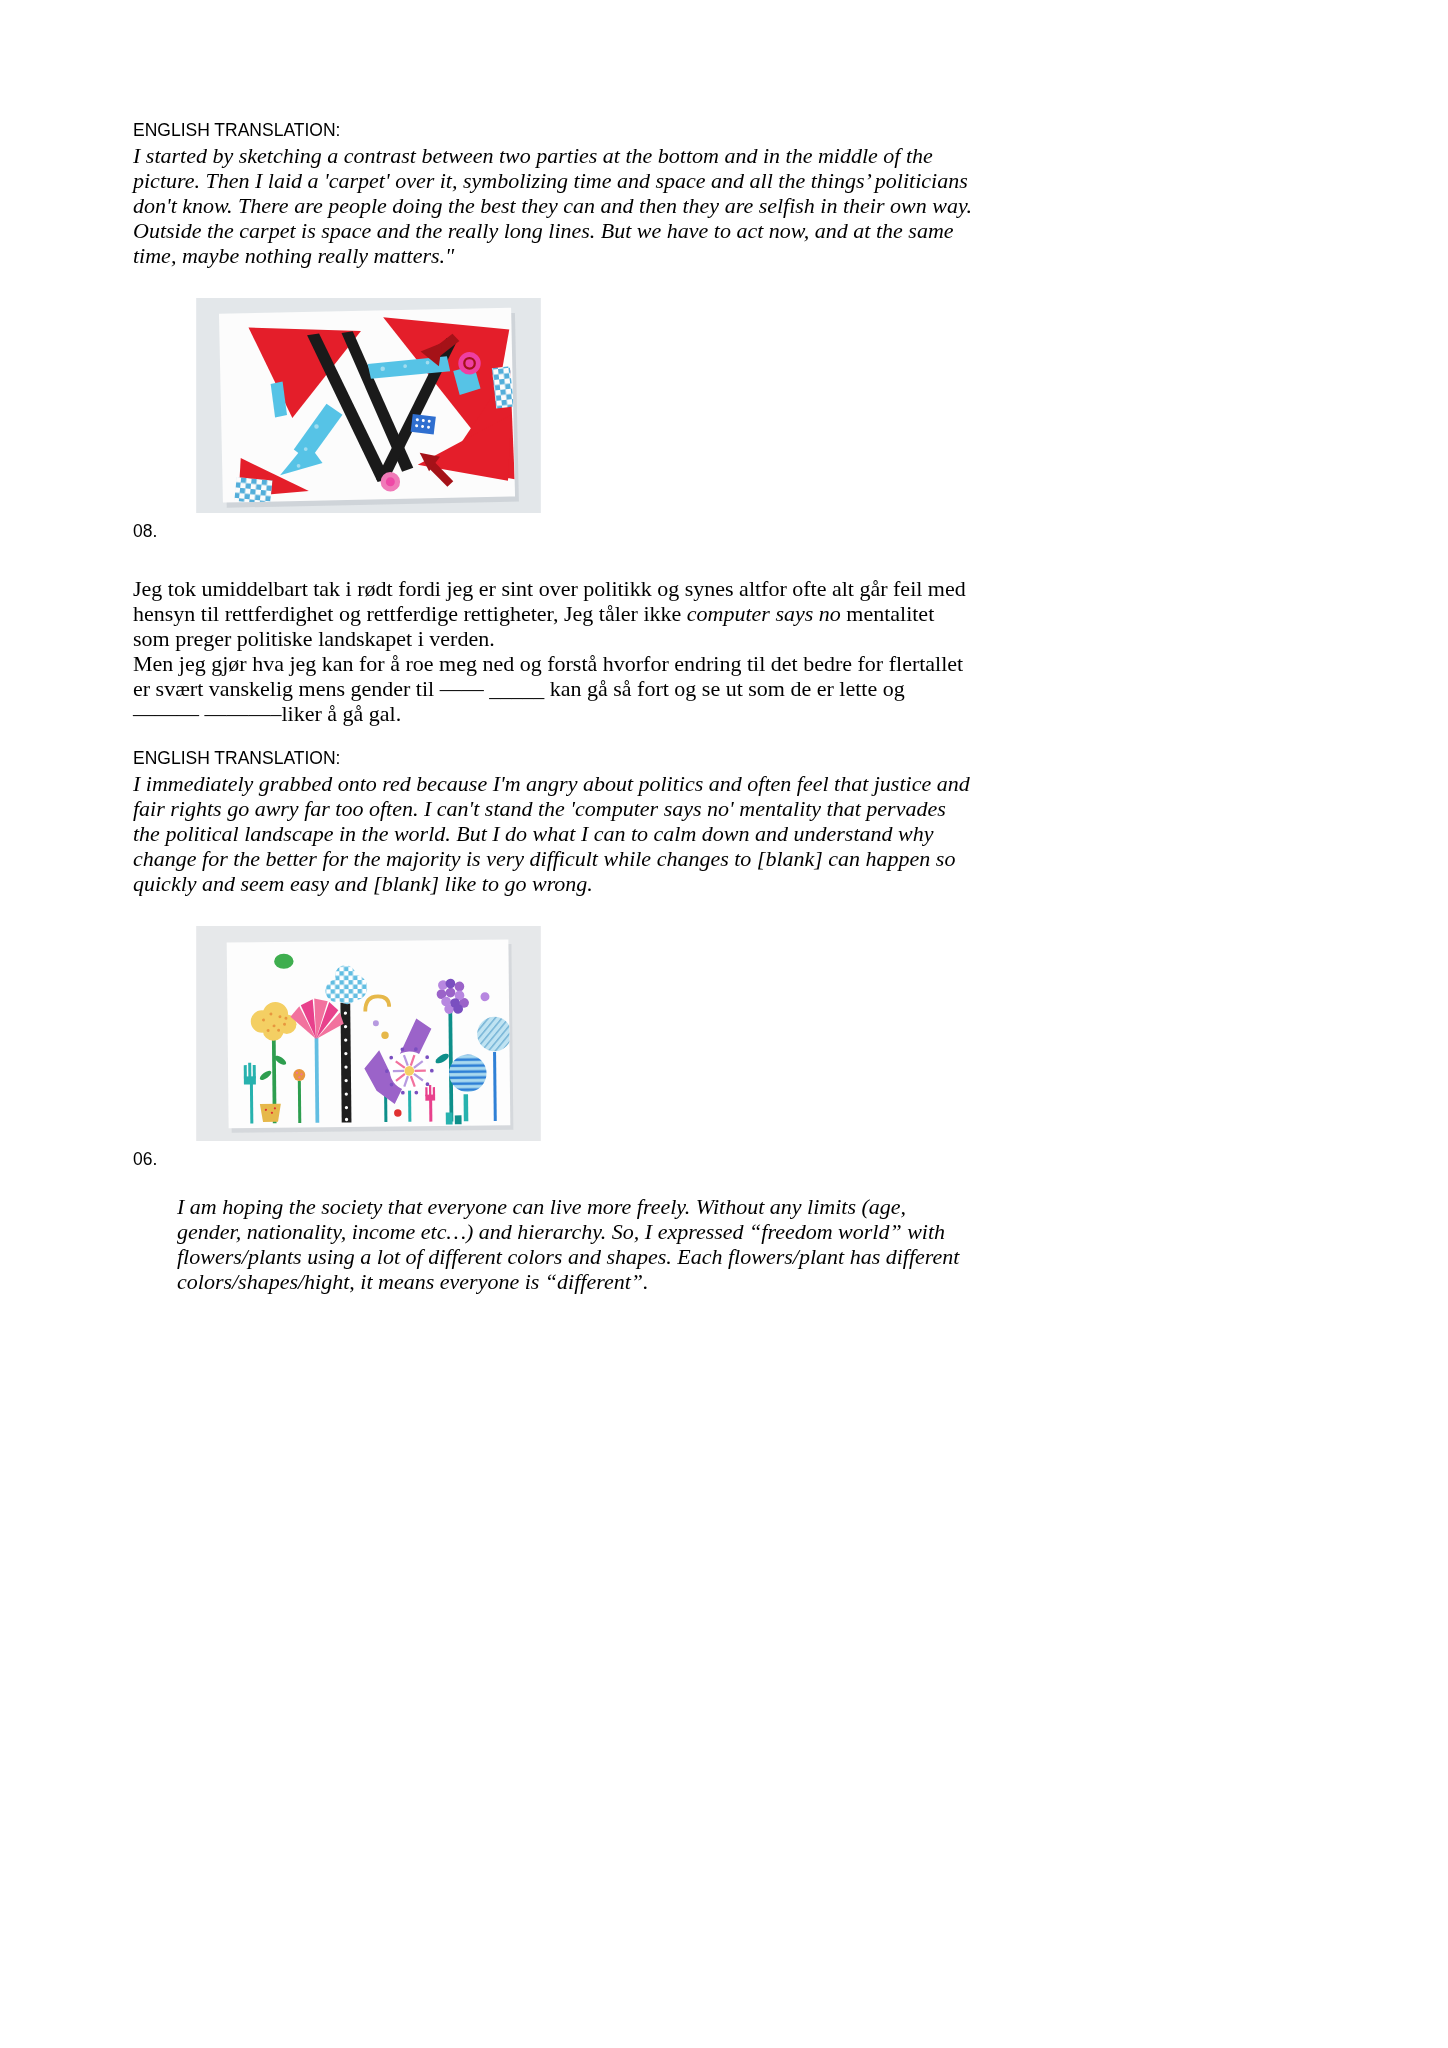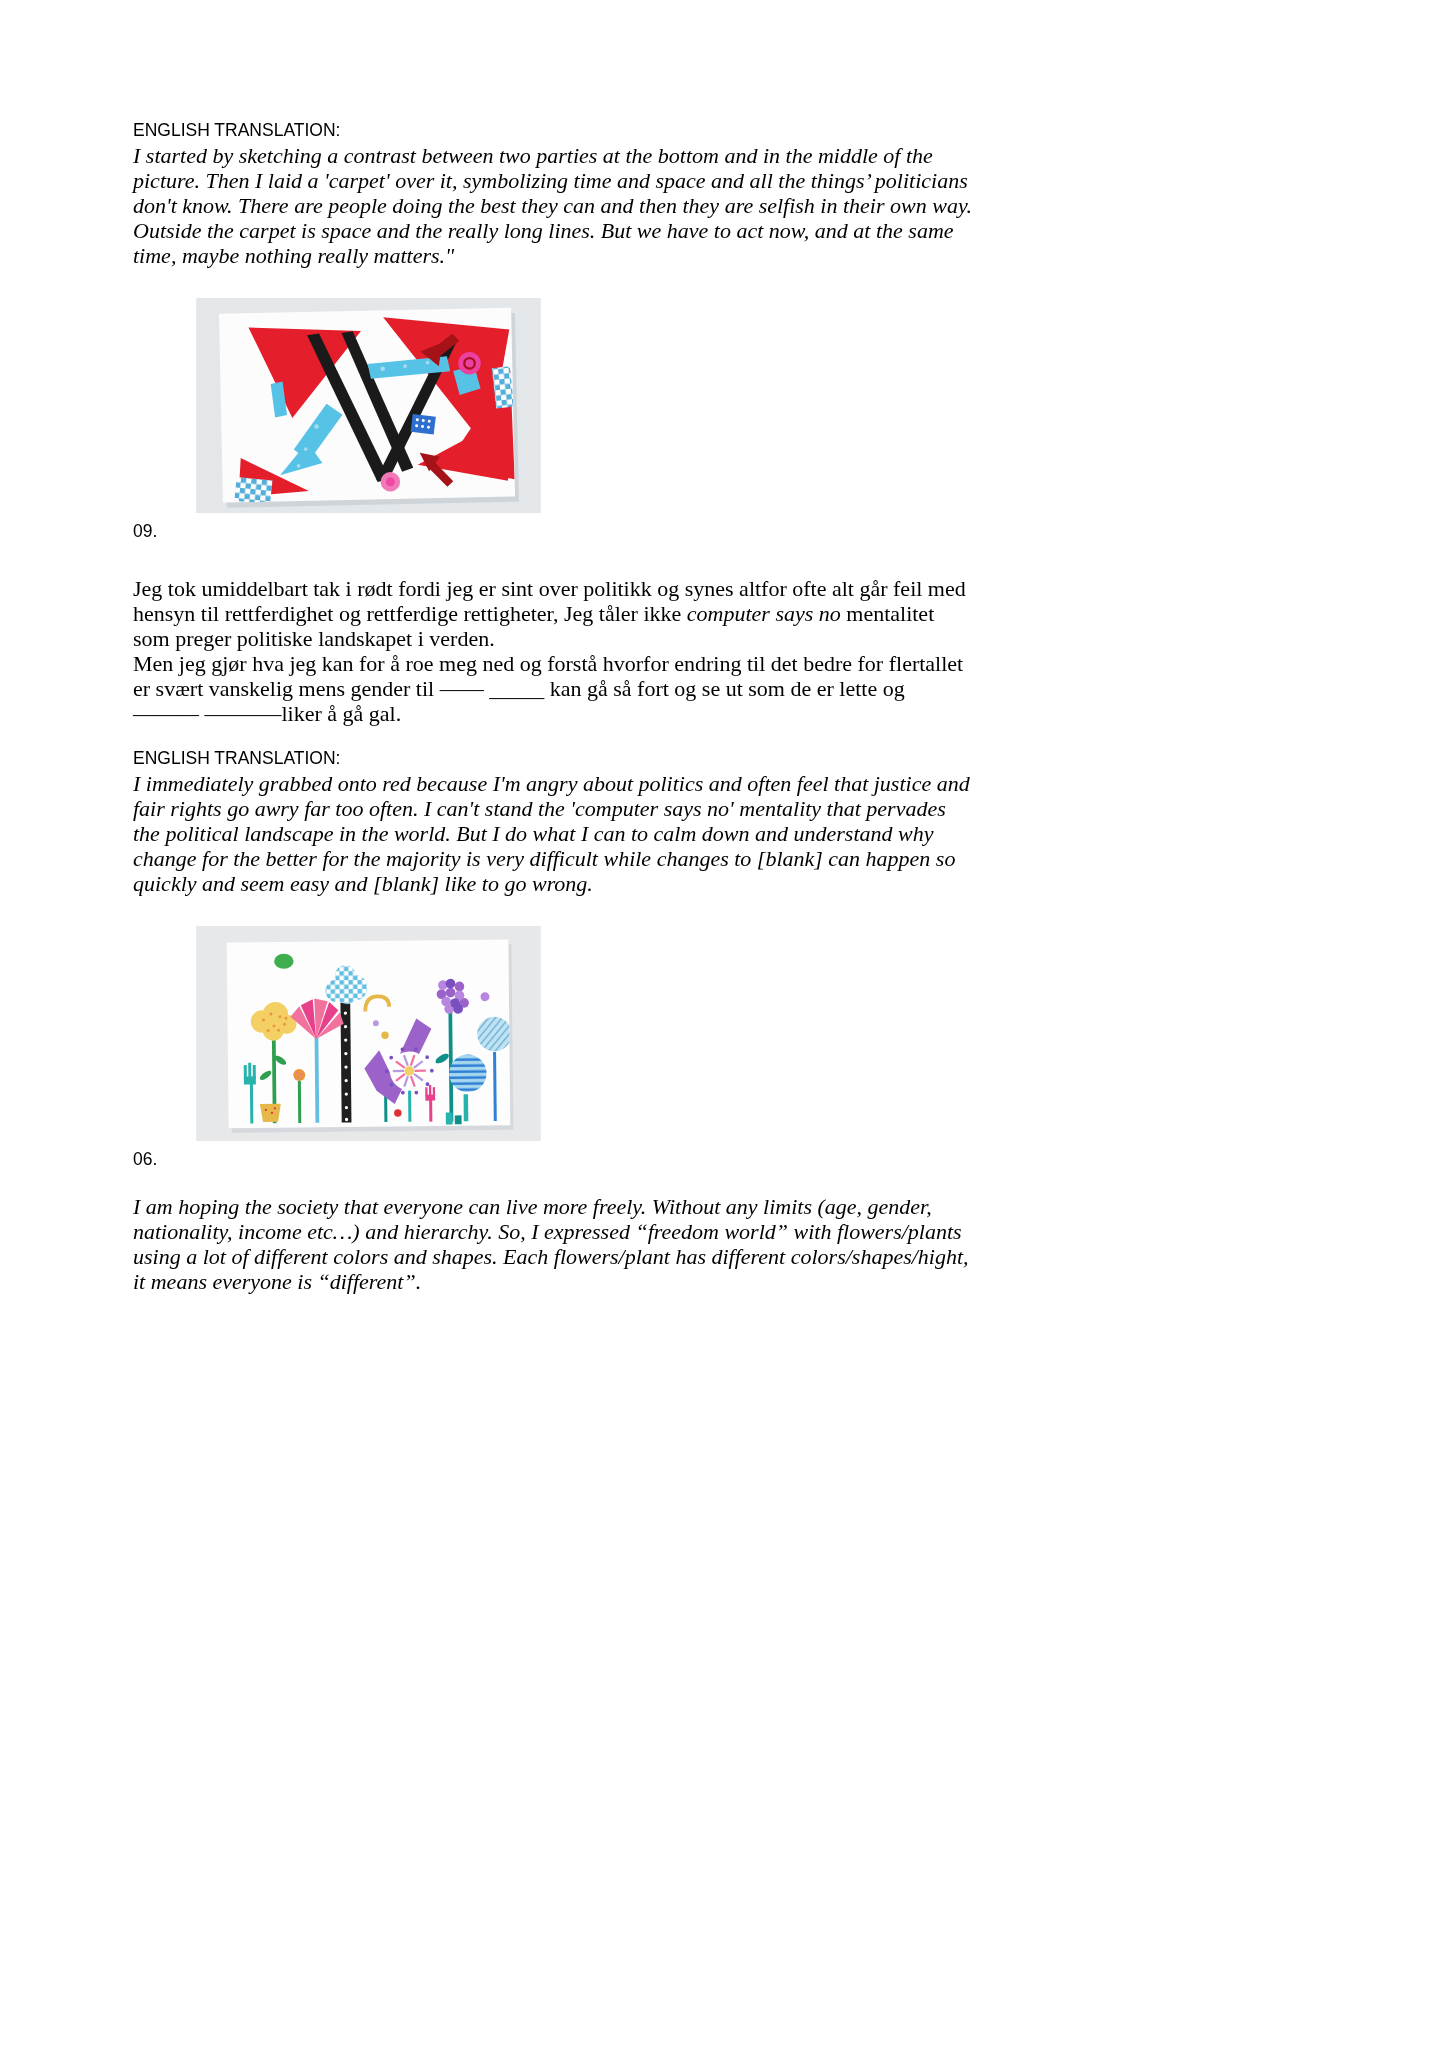--- a/index.html
+++ b/index.html
@@ -28,21 +28,21 @@
   .body-text {
     font-size:22px;
     line-height:25px;
     font-style:italic;
     font-family:Liberation Serif, serif;
   }
   .body-text .block { display:block; }
   .roman { font-style:normal; }
   .mt-20 { margin-top:20px; }
   .mt-16 { margin-top:32px; }
-  .mt-22 { margin-top:22px; }
+  .mt-22 { margin-top:22px;margin-left:44px; }
   .fig-img {
     margin:30px 0 6px 63px;
     width:345px;
   }
   .fig-img svg { display:block; width:345px; height:215px; }
   .caption {
     font-size:17.5px;
     line-height:25px;
     font-style:normal;
   }
@@ -121,21 +121,21 @@
                 </g>
               </g>
               <circle cx="366" cy="90" r="15" fill="#ee3fa2"></circle>
               <circle cx="366" cy="90" r="7" fill="none" stroke-width="3" stroke="#a51218"></circle>
               <circle cx="257" cy="246" r="13" fill="#f07ab8"></circle>
               <circle cx="257" cy="246" r="6" opacity="0.85" fill="#ee3fa2"></circle>
             </g>
           </g>
         </svg>
       </div>
-      <figcaption class="caption">09.</figcaption>
+      <figcaption class="caption">08.</figcaption>
     </figure>
 
     <p class="body-text roman mt-16">
       <span>Jeg tok umiddelbart tak i rødt fordi jeg er sint over politikk og synes altfor ofte alt går feil med hensyn til rettferdighet og rettferdige rettigheter, Jeg tåler ikke </span><em>computer says no</em><span> mentalitet som preger politiske landskapet i verden.</span>
       <span class="block">Men jeg gjør hva jeg kan for å roe meg ned og forstå hvorfor endring til det bedre for flertallet er svært vanskelig mens gender til  —— _____ kan gå så fort og se ut som de er lette og ——— ———–liker å gå gal.</span>
     </p>
 
     <div class="heading mt-20">ENGLISH TRANSLATION:</div>
     <p class="body-text">I immediately grabbed onto red because I'm angry about politics and often feel that justice and fair rights go awry far too often. I can't stand the 'computer says no' mentality that pervades the political landscape in the world. But I do what I can to calm down and understand why change for the better for the majority is very difficult while changes to [blank] can happen so quickly and seem easy and [blank] like to go wrong.</p>
 

